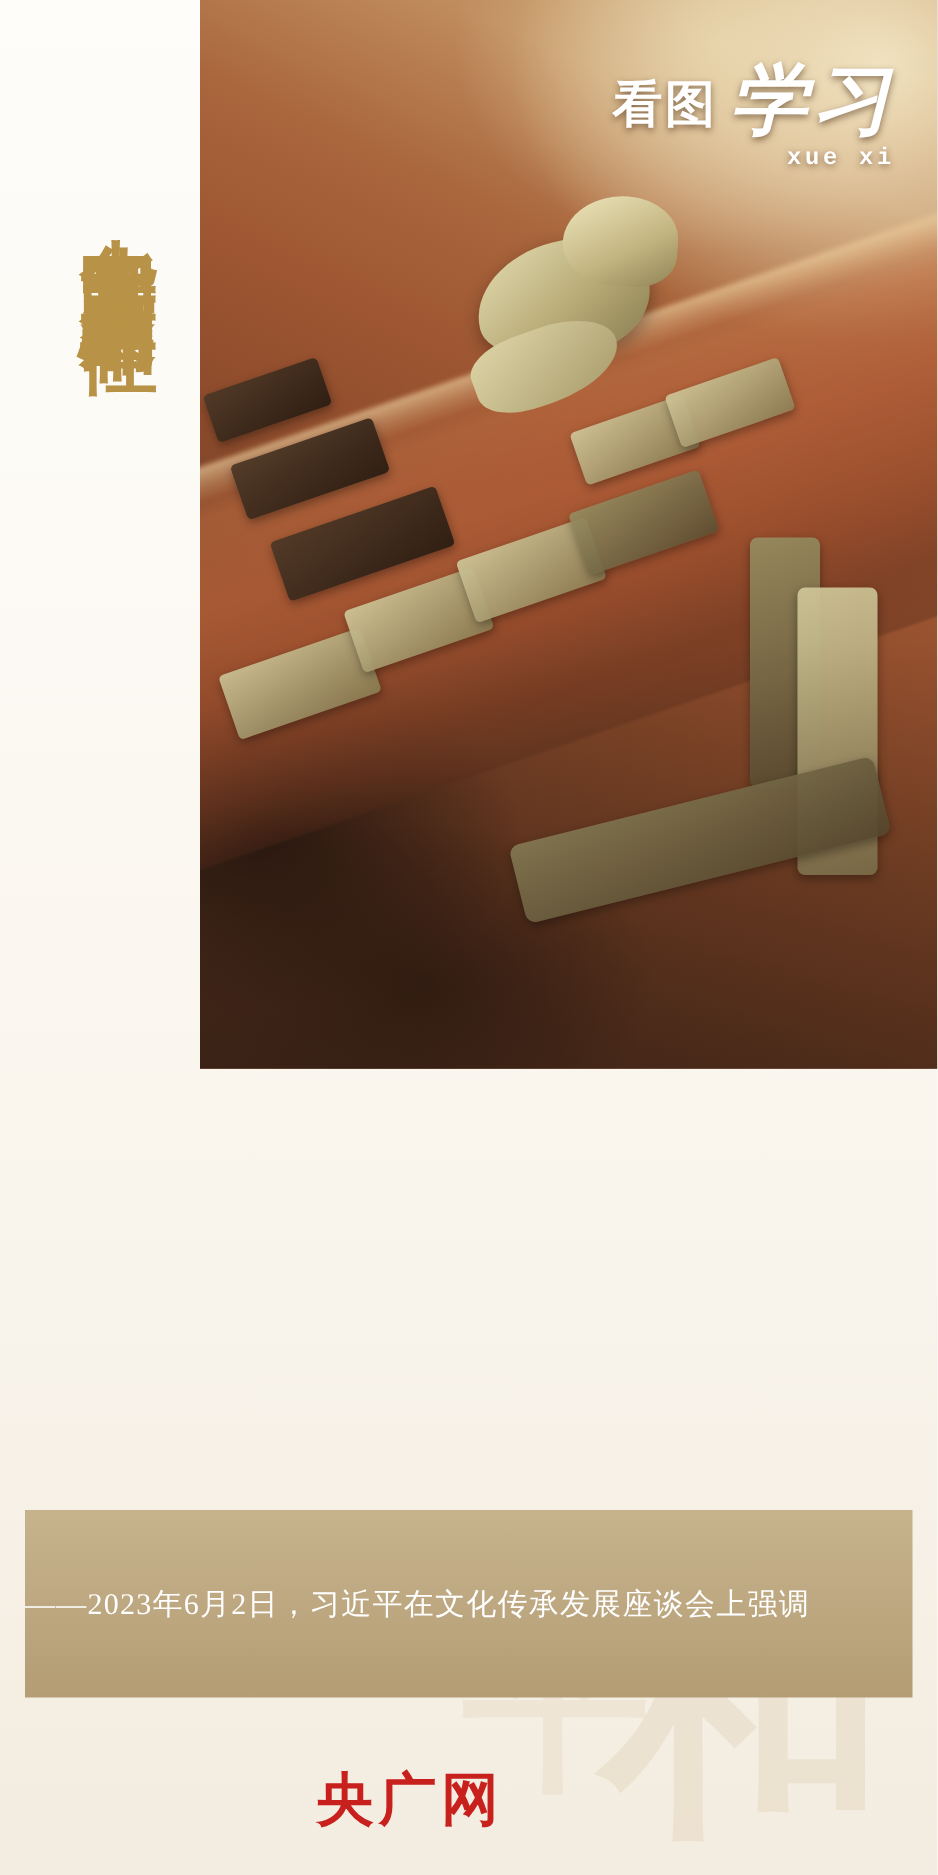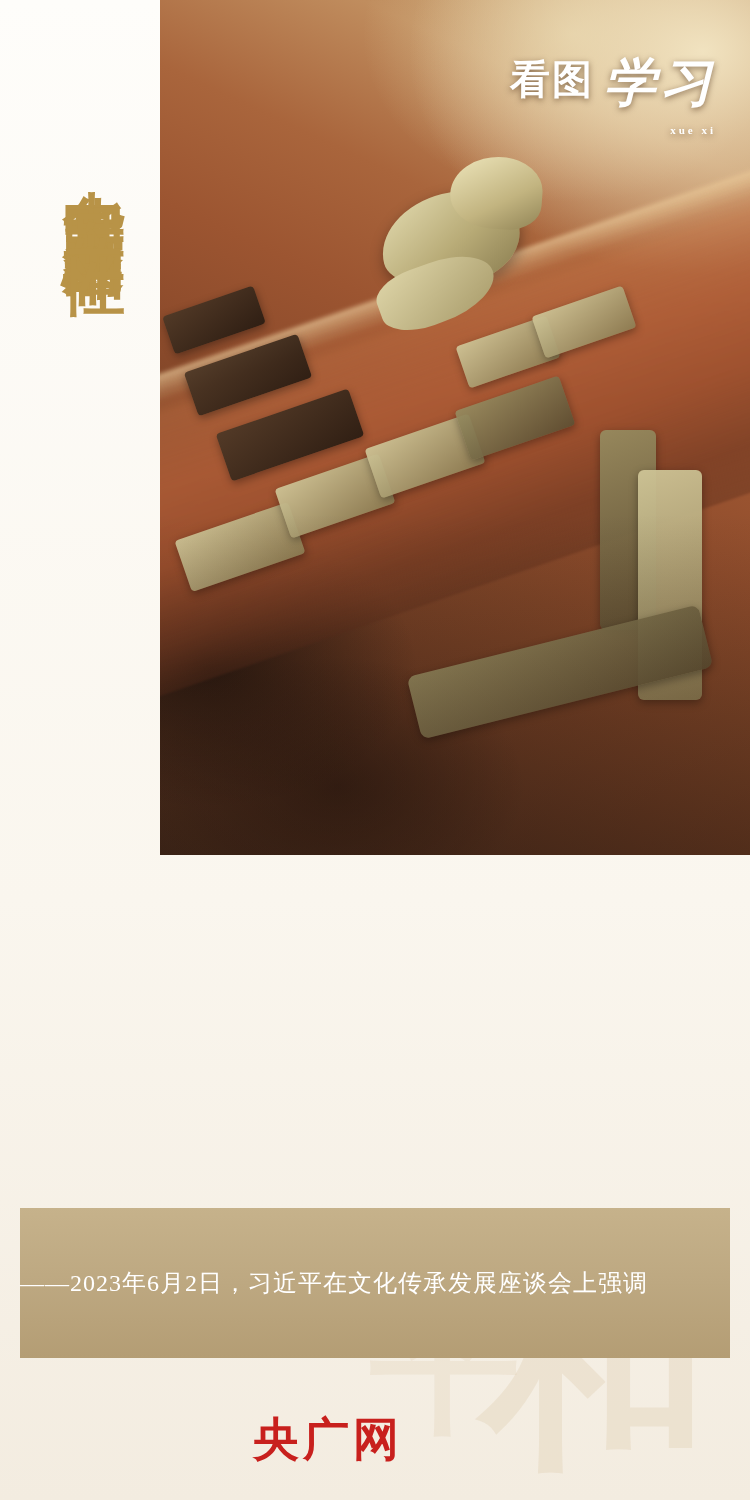--- a/index.html
+++ b/index.html
@@ -164,32 +164,32 @@
     align-items: flex-end;
     gap: 10px;
   }
   .brand-kan {
     font-size: 40px;
     font-weight: 700;
     letter-spacing: 2px;
     font-family: "Liberation Serif", serif;
   }
   .brand-xuexi {
-    font-size: 52px;
+    font-size: 62px;
     font-weight: 700;
     font-style: italic;
     letter-spacing: 4px;
     line-height: 0.95;
     font-family: "Liberation Serif", serif;
   }
   .brand-pinyin {
-    font-size: 11px;
+    font-size: 19px;
     letter-spacing: 3px;
-    margin-top: 17px;
-    font-family: Liberation Serif, serif;
+    margin-top: 4px;
+    font-family: Liberation Mono, monospace;
     font-weight: 700;
     color: #ffffff;
   }
 
   
   .title-vert {
     position: absolute;
     left: 42px;
     top: 140px;
     width: 88px;

